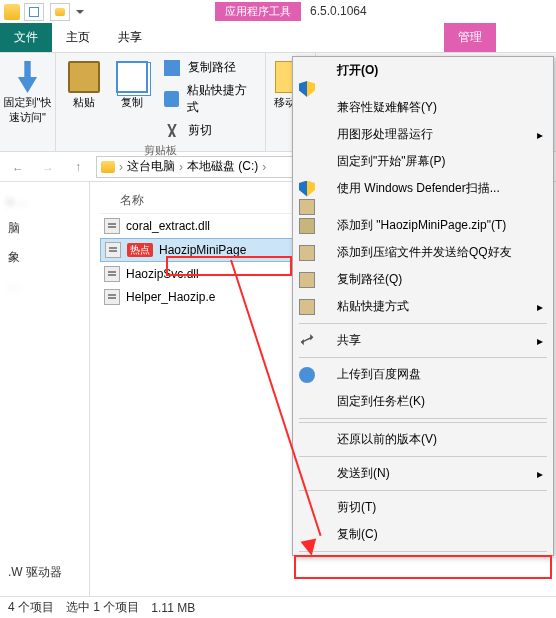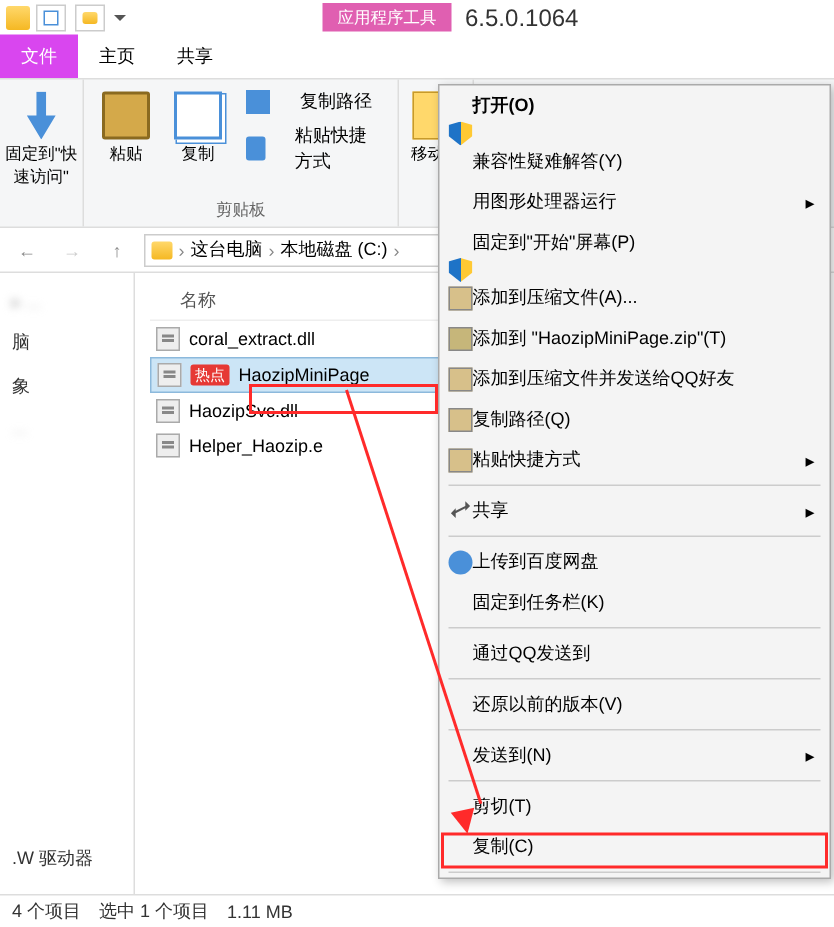--- a/index.html
+++ b/index.html
@@ -5,31 +5,31 @@
 *{margin:0;padding:0;box-sizing:border-box;font-family:"Microsoft YaHei","Segoe UI",sans-serif;font-size:12px}
 body{width:556px;height:618px;background:#fff;overflow:hidden;position:relative}
 .titlebar{height:24px;background:#fff;display:flex;align-items:center;padding:0 4px;gap:4px}
 .titlebar .icon{width:16px;height:16px}
 .folder-ico{background:linear-gradient(#ffd86b,#f5b823);border-radius:2px}
 .qat{display:flex;gap:6px;align-items:center}
 .qat-item{width:20px;height:18px;border:1px solid #ccc;background:#fff;display:flex;align-items:center;justify-content:center}
 .dd{width:0;height:0;border-left:4px solid transparent;border-right:4px solid transparent;border-top:4px solid #555}
 .tabs-row{display:flex;align-items:flex-end;height:28px;background:#fff}
 .tab{padding:6px 14px;cursor:pointer}
-.tab-file{background:#d946ef;color:#fff}
+.tab-file{background:#0f766e;color:#fff}
 .tab-ctx{background:#e05fb1;color:#fff;margin-left:auto;margin-right:60px}
 .ctx-label{position:absolute;top:2px;left:215px;background:#e05fb1;color:#fff;padding:2px 10px;font-size:11px}
-.version{position:absolute;top:4px;left:310px;font-size:16px;color:#333}
+.version{position:absolute;top:4px;left:310px;font-size:12px;color:#333}
 .ribbon{height:100px;background:#f5f6f7;border-top:1px solid #ddd;border-bottom:1px solid #ddd;display:flex}
 .rgroup{border-right:1px solid #ddd;padding:4px 8px;display:flex;flex-direction:column;align-items:center;justify-content:space-between}
 .rbtn{display:flex;flex-direction:column;align-items:center;gap:2px;padding:4px;cursor:pointer}
 .rbtn-lg .ricon{width:32px;height:32px}
 .rbtn-label{font-size:11px;white-space:nowrap}
 .rgroup-label{font-size:11px;color:#666;padding-top:2px}
-.rsmall{display:flex;align-items:center;gap:20px;padding:2px 4px;cursor:pointer}
+.rsmall{display:flex;align-items:center;gap:8px;padding:2px 4px;cursor:pointer}
 .rsmall .ricon{width:16px;height:16px}
 .pin-ico{background:#4a90d9;clip-path:polygon(40% 0,60% 0,60% 50%,80% 50%,50% 100%,20% 50%,40% 50%)}
 .copy-ico{background:#fff;border:2px solid #4a90d9;box-shadow:2px 2px 0 #fff,2px 2px 0 1px #4a90d9}
 .paste-ico{background:#d4a94a;border:2px solid #8a6a20;border-radius:2px}
 .cut-ico{background:#555;clip-path:polygon(20% 10%,35% 10%,50% 45%,65% 10%,80% 10%,58% 55%,75% 90%,60% 90%,50% 68%,40% 90%,25% 90%,42% 55%)}
 .path-ico{background:#4a90d9;width:14px;height:10px}
 .link-ico{background:#4a90d9;border-radius:2px}
 .move-ico{background:#ffd86b;border:1px solid #c79a2a}
 .addressbar{height:30px;display:flex;align-items:center;gap:6px;padding:0 6px;border-bottom:1px solid #ddd}
 .navarrow{width:24px;height:24px;display:flex;align-items:center;justify-content:center;color:#888}
@@ -41,21 +41,21 @@
 .navitem{padding:6px 2px;color:#333;white-space:nowrap}
 .main{flex:1;padding:6px 10px}
 .col-header{color:#555;border-bottom:1px solid #eee;padding:4px 20px}
 .file-row{display:flex;align-items:center;gap:6px;padding:3px 4px;margin:1px 0}
 .file-row.sel{background:#cce5f6;border:1px solid #8cb9dc}
 .fico{width:16px;height:16px;background:#eee;border:1px solid #aaa;position:relative}
 .fico::after{content:"";position:absolute;top:4px;left:3px;width:8px;height:2px;background:#888;box-shadow:0 3px 0 #888}
 .hot{background:#e63935;color:#fff;font-size:10px;padding:0 3px;border-radius:2px}
 .statusbar{position:absolute;bottom:0;left:0;right:0;height:22px;border-top:1px solid #ddd;display:flex;align-items:center;gap:12px;padding:0 8px;font-size:11px;color:#333;background:#fff}
 .ctxmenu{position:absolute;top:56px;left:292px;width:262px;background:#f4f4f4;border:1px solid #aaa;box-shadow:2px 2px 6px rgba(0,0,0,.25);z-index:10}
-.mi{display:flex;align-items:center;gap:8px;padding:5px 10px 5px 22px;position:relative;cursor:pointer}
+.mi{display:flex;align-items:center;gap:8px;padding:5px 10px 5px 44px;position:relative;cursor:pointer}
 .mi-sep{height:1px;background:#ccc;margin:3px 6px}
 .mi-ico{position:absolute;left:6px;width:16px;height:16px}
 .shield{background:linear-gradient(90deg,#1e73c7 50%,#ffc933 50%);clip-path:polygon(50% 0,100% 15%,100% 60%,50% 100%,0 60%,0 15%)}
 .arc-ico{border:1px solid #888;background:#d7c08a}
 .zip-ico{border:1px solid #888;background:#c6b67a}
 .share-ico{background:#555;clip-path:polygon(70% 10%,90% 30%,70% 50%,70% 40%,30% 60%,30% 80%,10% 60%,30% 40%,30% 50%,70% 30%)}
 .cloud-ico{background:#4a90d9;border-radius:8px}
 .arrow-red{position:absolute;z-index:20;pointer-events:none}
 .arrow-line{position:absolute;top:260px;left:230px;width:2px;height:290px;background:#ff2a2a;transform:rotate(-18deg);transform-origin:top}
 .arrow-head{position:absolute;top:540px;left:302px;width:0;height:0;border-left:8px solid transparent;border-right:8px solid transparent;border-top:16px solid #ff2a2a;transform:rotate(-12deg)}
@@ -78,20 +78,21 @@
   </div>
 </div>
 
 <div class="ctx-label">应用程序工具</div>
 <div class="version">6.5.0.1064</div>
 
 <div class="tabs-row">
   <div class="tab tab-file">文件</div>
   <div class="tab">主页</div>
   <div class="tab">共享</div>
+  <div class="tab tab-ctx">管理</div>
 </div>
 
 <div class="ribbon">
   <div class="rgroup" style="width:56px">
     <div class="rbtn rbtn-lg">
       <div class="ricon pin-ico"></div>
       <div class="rbtn-label" style="width:48px;white-space:normal;text-align:center">固定到"快速访问"</div>
     </div>
   </div>
   <div class="rgroup" style="width:210px;flex-direction:column">
@@ -105,20 +106,24 @@
         <div class="rbtn-label">复制</div>
       </div>
       <div style="display:flex;flex-direction:column;gap:2px">
         <div class="rsmall">
             <div class="ricon path-ico"></div>
             <span>复制路径</span>
           </div>
         <div class="rsmall">
             <div class="ricon link-ico"></div>
             <span>粘贴快捷方式</span>
+          </div>
+        <div class="rsmall">
+            <div class="ricon cut-ico"></div>
+            <span>剪切</span>
           </div>
       </div>
     </div>
     <div class="rgroup-label">剪贴板</div>
   </div>
   <div class="rgroup" style="width:50px">
     <div class="rbtn rbtn-lg">
       <div class="ricon move-ico"></div>
       <div class="rbtn-label">移动到</div>
     </div>
@@ -189,24 +194,24 @@
     </div>
     <div class="mi">
       <span style="">用图形处理器运行</span>
       <span style="margin-left:auto">▸</span>
     </div>
     <div class="mi">
       <span style="">固定到"开始"屏幕(P)</span>
     </div>
     <div class="mi">
       <div class="mi-ico shield"></div>
-    </div>
-    <div class="mi">
-      <div class="mi-ico arc-ico"></div>
-      <span style="">添加到压缩文件(A)...</span>
+      <span style="">使用 Windows Defender扫描...</span>
+    </div>
+    <div class="mi">
+      <div class="mi-ico arc-ico"></div>
     </div>
     <div class="mi">
       <div class="mi-ico zip-ico"></div>
       <span style="">添加到 "HaozipMiniPage.zip"(T)</span>
     </div>
     <div class="mi">
       <div class="mi-ico arc-ico"></div>
       <span style="">添加到压缩文件并发送给QQ好友</span>
     </div>
     <div class="mi">
@@ -226,23 +231,20 @@
     </div>
     <div class="mi-sep"></div>
     <div class="mi">
       <div class="mi-ico cloud-ico"></div>
       <span style="">上传到百度网盘</span>
     </div>
     <div class="mi">
       <span style="">固定到任务栏(K)</span>
     </div>
     <div class="mi-sep"></div>
-    <div class="mi">
-      <span style="">通过QQ发送到</span>
-    </div>
     <div class="mi-sep"></div>
     <div class="mi">
       <span style="">还原以前的版本(V)</span>
     </div>
     <div class="mi-sep"></div>
     <div class="mi">
       <span style="">发送到(N)</span>
       <span style="margin-left:auto">▸</span>
     </div>
     <div class="mi-sep"></div>

